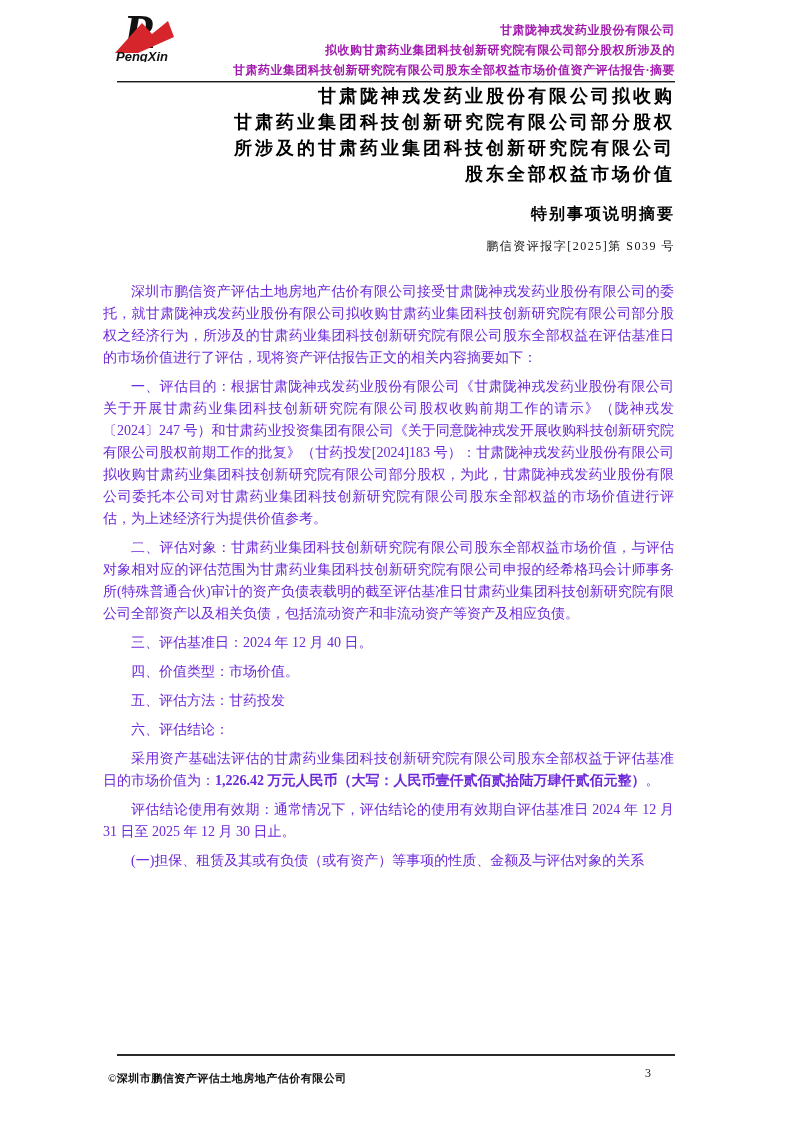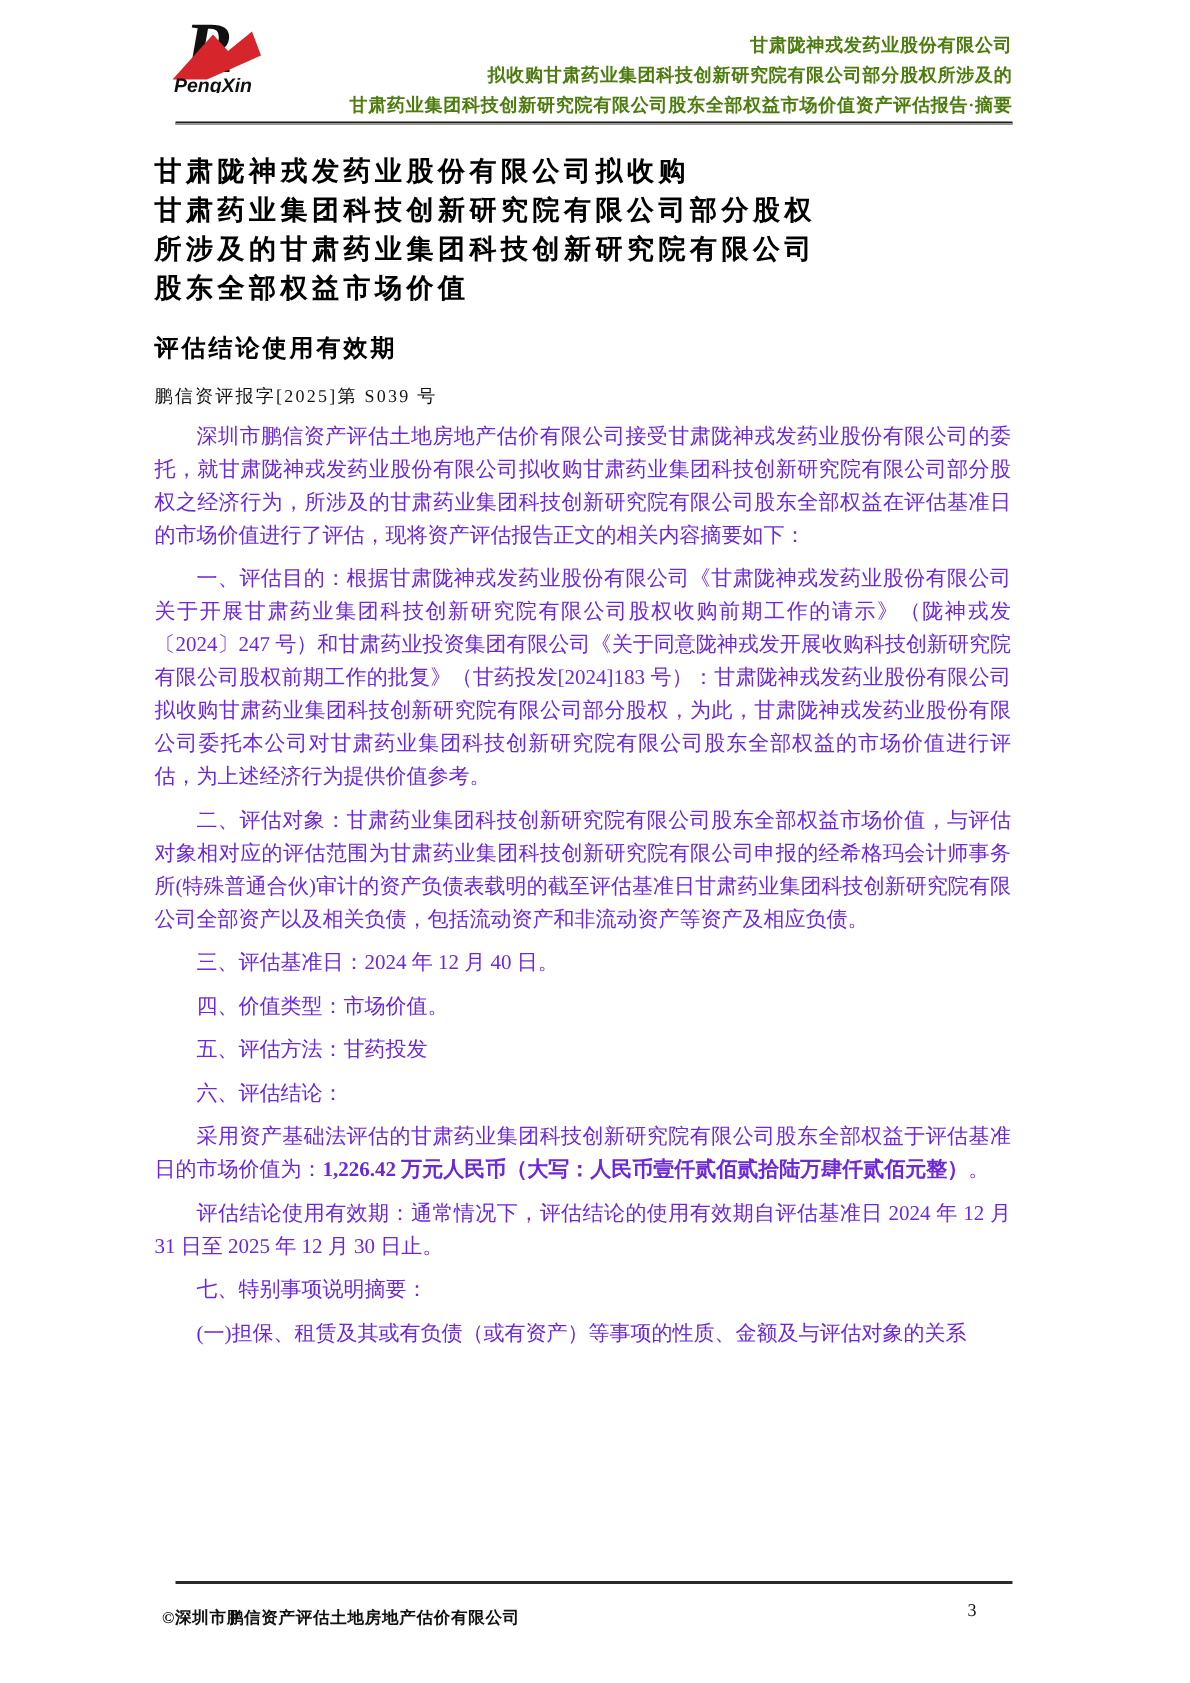--- a/index.html
+++ b/index.html
@@ -22,21 +22,21 @@
   }
   .header-titles {
     position: absolute;
     right: 118px;
     top: 20px;
     width: 470px;
     text-align: right;
     font-size: 12px;
     line-height: 20px;
     font-weight: 600;
-    color: #4d7c0f;
+    color: #a21caf;
     letter-spacing: 0.5px;
   }
   .header-rule {
     position: absolute;
     left: 117px;
     top: 81px;
     width: 558px;
     height: 2px;
     background: #1c1c1c;
   }
@@ -45,23 +45,23 @@
     display: block;
     height: 1px;
     background: #9a9a9a;
     margin-top: 1px;
   }
 
   
   .title-block {
     position: absolute;
     left: 103px;
-    top: 101px;
+    top: 83px;
     width: 572px;
-    text-align: left;
+    text-align: right;
   }
   .title-line {
     font-size: 18px;
     font-weight: bold;
     line-height: 26px;
     letter-spacing: 3px;
     white-space: nowrap;
   }
   .subtitle {
     margin-top: 17px;
@@ -139,35 +139,34 @@
     <div>甘肃药业集团科技创新研究院有限公司股东全部权益市场价值资产评估报告·摘要</div>
   </div>
 
   <div class="header-rule"></div>
 
   <div class="title-block">
     <div class="title-line">甘肃陇神戎发药业股份有限公司拟收购</div>
     <div class="title-line">甘肃药业集团科技创新研究院有限公司部分股权</div>
     <div class="title-line">所涉及的甘肃药业集团科技创新研究院有限公司</div>
     <div class="title-line">股东全部权益市场价值</div>
-    <div class="subtitle">评估结论使用有效期</div>
+    <div class="subtitle">特别事项说明摘要</div>
     <div class="report-no">鹏信资评报字[2025]第 S039 号</div>
   </div>
 
   <div class="doc-body">
     <p>深圳市鹏信资产评估土地房地产估价有限公司接受甘肃陇神戎发药业股份有限公司的委托，就甘肃陇神戎发药业股份有限公司拟收购甘肃药业集团科技创新研究院有限公司部分股权之经济行为，所涉及的甘肃药业集团科技创新研究院有限公司股东全部权益在评估基准日的市场价值进行了评估，现将资产评估报告正文的相关内容摘要如下：</p>
     <p>一、评估目的：根据甘肃陇神戎发药业股份有限公司《甘肃陇神戎发药业股份有限公司关于开展甘肃药业集团科技创新研究院有限公司股权收购前期工作的请示》（陇神戎发〔2024〕247 号）和甘肃药业投资集团有限公司《关于同意陇神戎发开展收购科技创新研究院有限公司股权前期工作的批复》（甘药投发[2024]183 号）：甘肃陇神戎发药业股份有限公司拟收购甘肃药业集团科技创新研究院有限公司部分股权，为此，甘肃陇神戎发药业股份有限公司委托本公司对甘肃药业集团科技创新研究院有限公司股东全部权益的市场价值进行评估，为上述经济行为提供价值参考。</p>
     <p>二、评估对象：甘肃药业集团科技创新研究院有限公司股东全部权益市场价值，与评估对象相对应的评估范围为甘肃药业集团科技创新研究院有限公司申报的经希格玛会计师事务所(特殊普通合伙)审计的资产负债表载明的截至评估基准日甘肃药业集团科技创新研究院有限公司全部资产以及相关负债，包括流动资产和非流动资产等资产及相应负债。</p>
     <p>三、评估基准日：2024 年 12 月 40 日。</p>
     <p>四、价值类型：市场价值。</p>
     <p>五、评估方法：甘药投发</p>
     <p>六、评估结论：</p>
     <p><span>采用资产基础法评估的甘肃药业集团科技创新研究院有限公司股东全部权益于评估基准日的市场价值为：</span><span class="bold">1,226.42 万元人民币（大写：人民币壹仟贰佰贰拾陆万肆仟贰佰元整）</span><span>。</span></p>
     <p>评估结论使用有效期：通常情况下，评估结论的使用有效期自评估基准日 2024 年 12 月 31 日至 2025 年 12 月 30 日止。</p>
-    <p>七、特别事项说明摘要：</p>
     <p>(一)担保、租赁及其或有负债（或有资产）等事项的性质、金额及与评估对象的关系</p>
   </div>
 
   <div class="footer-rule"></div>
   <div class="footer-copyright">©深圳市鹏信资产评估土地房地产估价有限公司</div>
   <div class="footer-page-number">3</div>
 
 </div>
 
 </body></html>

